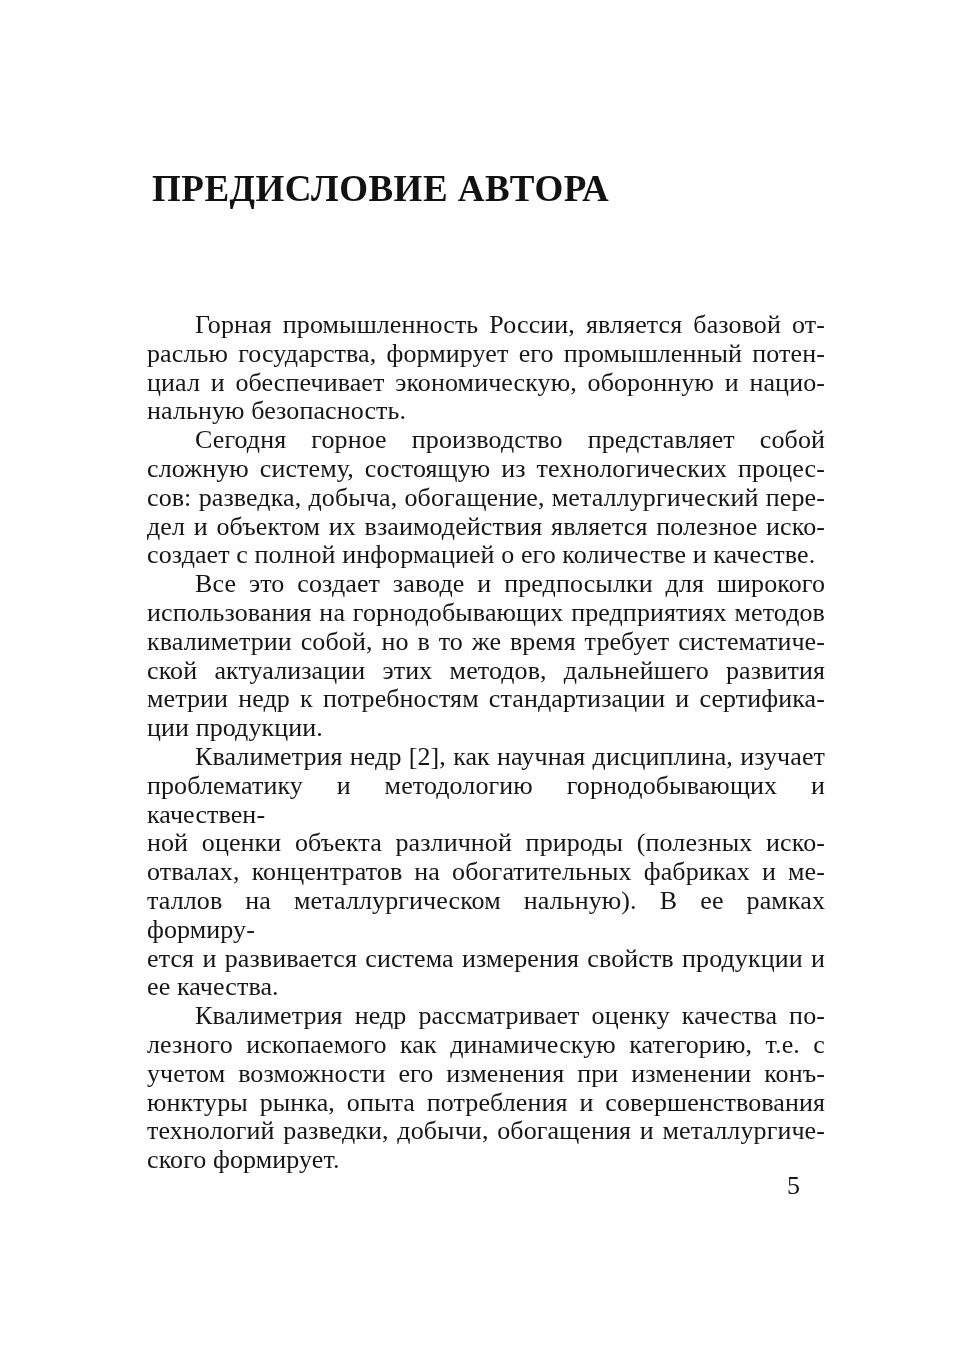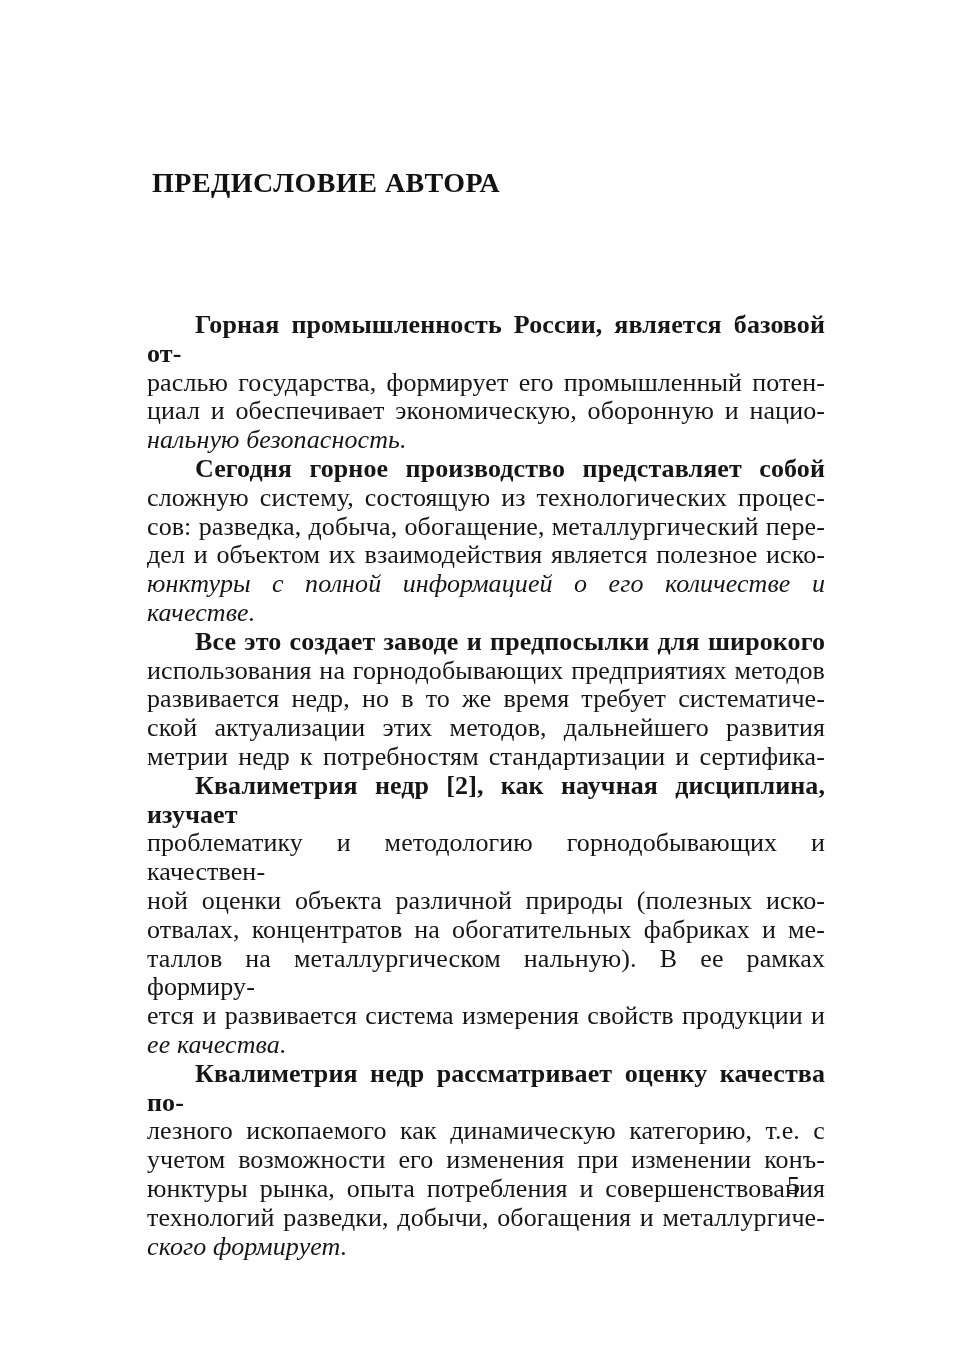--- a/index.html
+++ b/index.html
@@ -14,21 +14,21 @@
     background: #fefefe;
     font-family: "Liberation Serif", serif;
     color: #161616;
     overflow: hidden;
   }
   .title {
     position: absolute;
     left: 152px;
     top: 167px;
     margin: 0;
-    font-size: 28px;
+    font-size: 37px;
     font-weight: bold;
     letter-spacing: 0.5px;
     white-space: nowrap;
     color: #121212;
   }
   .body-text {
     position: absolute;
     left: 147px;
     top: 311px;
     width: 678px;
@@ -40,25 +40,23 @@
     margin: 0;
   }
   .line {
     text-align: justify;
     text-align-last: justify;
     text-justify: inter-word;
     white-space: normal;
   }
   .line.first {
     text-indent: 48px;
-    font-weight: bold;
   }
   .line.last {
     text-align-last: left;
-    font-style: italic;
   }
   .page-number {
     position: absolute;
     left: 147px;
     top: 1172px;
     width: 678px;
     box-sizing: border-box;
     padding-right: 25px;
     text-align: right;
     font-size: 26px;
@@ -76,28 +74,29 @@
         <div class="line first">Горная промышленность России, является базовой от-</div>
         <div class="line">раслью государства, формирует его промышленный потен-</div>
         <div class="line">циал и обеспечивает экономическую, оборонную и нацио-</div>
         <div class="line last">нальную безопасность.</div>
       </div>
       <div class="paragraph">
         <div class="line first">Сегодня горное производство представляет собой</div>
         <div class="line">сложную систему, состоящую из технологических процес-</div>
         <div class="line">сов: разведка, добыча, обогащение, металлургический пере-</div>
         <div class="line">дел и объектом их взаимодействия является полезное иско-</div>
-        <div class="line last">юнктуры с полной информацией о его количестве и качестве.</div>
+        <div class="line last">создает с полной информацией о его количестве и качестве.</div>
       </div>
       <div class="paragraph">
         <div class="line first">Все это создает заводе и предпосылки для широкого</div>
         <div class="line">использования на горнодобывающих предприятиях методов</div>
-        <div class="line">развивается недр, но в то же время требует систематиче-</div>
+        <div class="line">квалиметрии собой, но в то же время требует систематиче-</div>
         <div class="line">ской актуализации этих методов, дальнейшего развития</div>
         <div class="line">метрии недр к потребностям стандартизации и сертифика-</div>
+        <div class="line last">ции продукции.</div>
       </div>
       <div class="paragraph">
         <div class="line first">Квалиметрия недр [2], как научная дисциплина, изучает</div>
         <div class="line">проблематику и методологию горнодобывающих и качествен-</div>
         <div class="line">ной оценки объекта различной природы (полезных иско-</div>
         <div class="line">отвалах, концентратов на обогатительных фабриках и ме-</div>
         <div class="line">таллов на металлургическом нальную). В ее рамках формиру-</div>
         <div class="line">ется и развивается система измерения свойств продукции и</div>
         <div class="line last">ее качества.</div>
       </div>

